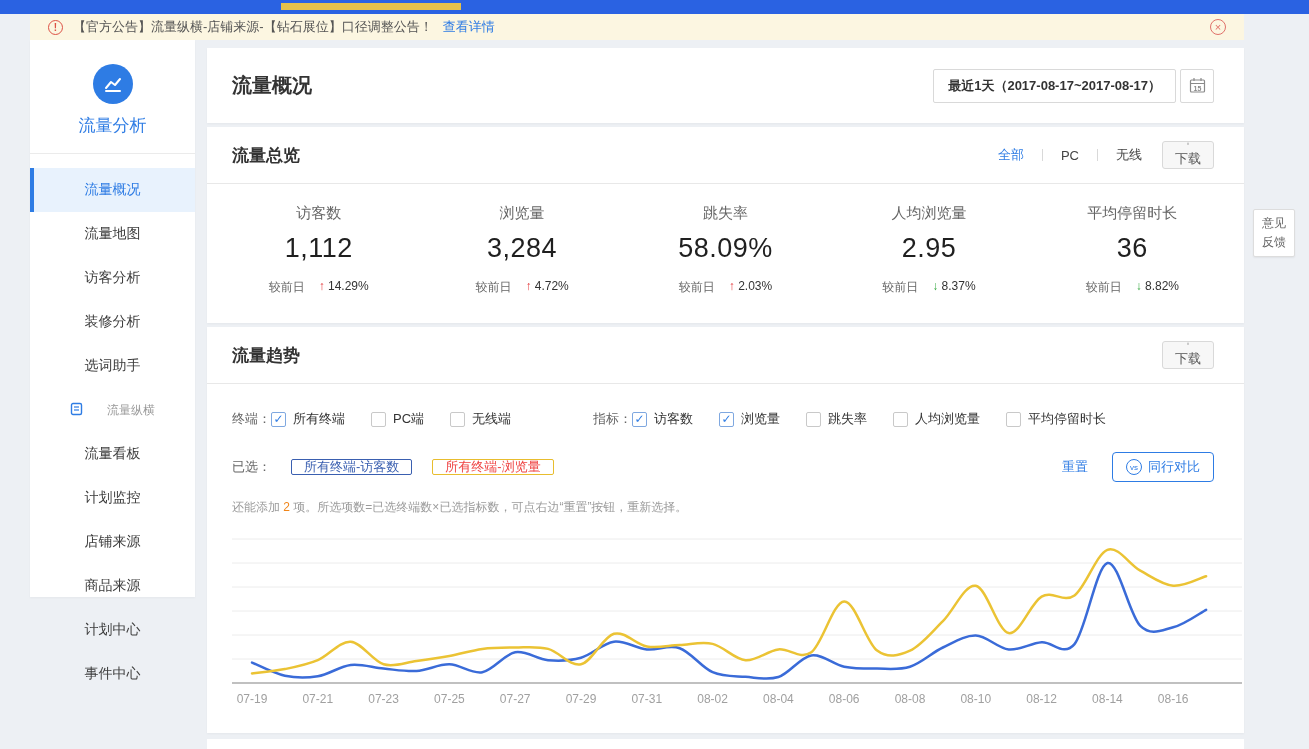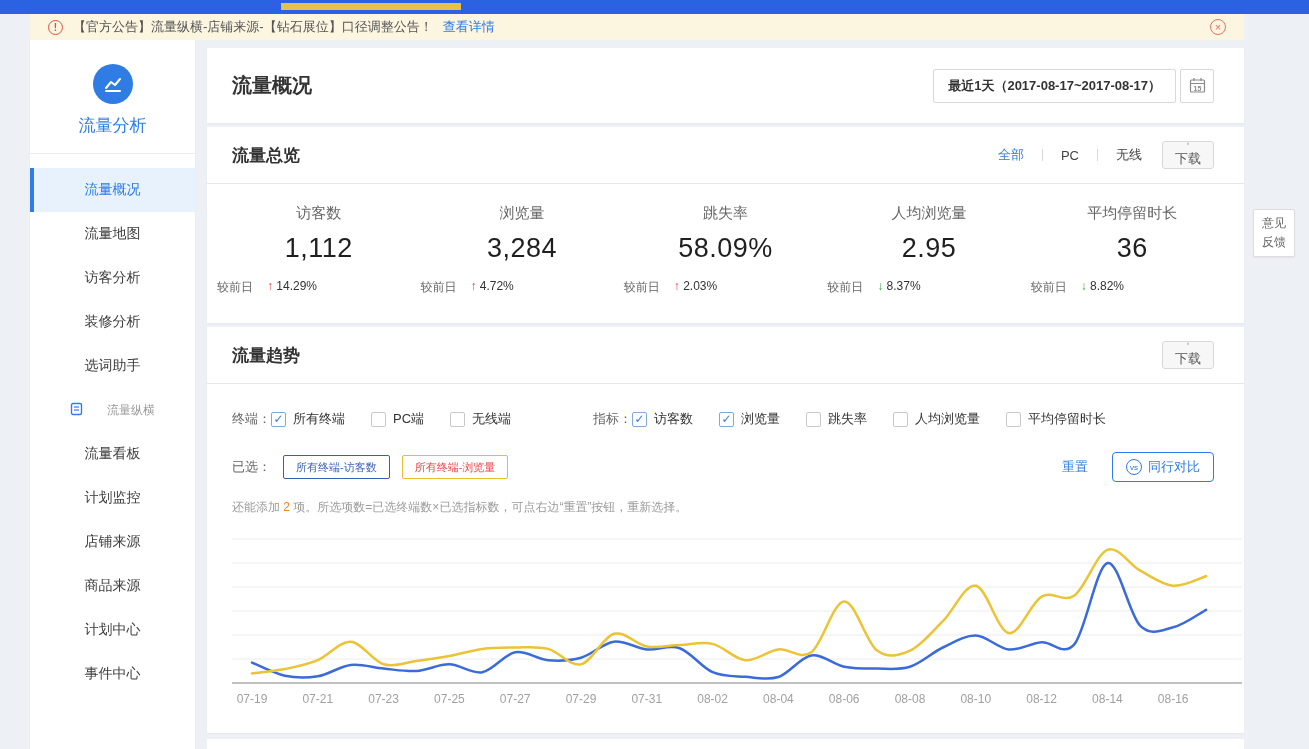--- a/index.html
+++ b/index.html
@@ -15,21 +15,21 @@
   .topbar-tab { position:absolute; left:281px; top:3px; width:180px; height:7px; background:#e6c14a; }
   
   .announce { position:absolute; left:30px; top:14px; width:1214px; height:26px; background:#fcf6e1;
     display:flex; align-items:center; padding:0 18px; font-size:13px; color:#555; }
   .warn-ic { width:15px; height:15px; border:1px solid #dd5145; border-radius:50%; color:#dd5145;
     font-size:10px; font-weight:bold; display:flex; align-items:center; justify-content:center; margin-right:10px; flex:none; }
   .announce-link { color:#2e7ce4; margin-left:10px; text-decoration:none; cursor:pointer; }
   .close-ic { margin-left:auto; width:16px; height:16px; border:1px solid #e0716a; border-radius:50%;
     color:#e0716a; font-size:11px; display:flex; align-items:center; justify-content:center; cursor:pointer; }
   
-  .sidebar { position:absolute; left:30px; top:40px; width:165px; height:709px; background:#fff;
+  .sidebar { position:absolute; left:30px; top:40px; width:165px; height:557px; background:#fff;
     box-shadow:0 1px 2px rgba(0,0,0,.04); }
   .logo-wrap { padding-top:24px; text-align:center; }
   .logo-circle { width:40px; height:40px; border-radius:50%; background:#2e7ce4; margin:0 auto;
     display:flex; align-items:center; justify-content:center; }
   .app-title { color:#2e7ce4; font-size:17px; margin-top:10px; }
   .side-divider { border-bottom:1px solid #ebebeb; margin-top:16px; }
   .menu { padding-top:14px; }
   .menu-item { height:44px; display:flex; align-items:center; justify-content:center;
     font-size:14px; color:#3c3c3c; cursor:pointer; position:relative; }
   .menu-item.active { background:#e8f2fd; color:#2e7ce4; }
@@ -51,38 +51,38 @@
   .tab.active { color:#2e7ce4; }
   .tab-sep { width:1px; height:12px; background:#d9d9d9; margin:0 18px; }
   .dl-btn { height:28px; padding:0 12px; border:1px solid #d9d9d9; background:#f7f7f7; border-radius:3px;
     font-size:13px; color:#555; display:flex; align-items:center; gap:5px; margin-left:20px; cursor:pointer;flex-direction:column; }
   
   .card-overview { top:127px; height:196px; }
   .metrics { display:flex; padding:20px 10px 0; }
   .metric { flex:1; text-align:center; }
   .m-label { font-size:15px; color:#666; }
   .m-value { font-size:27px; color:#1f1f1f; margin-top:10px; letter-spacing:.5px; }
-  .m-change { margin-top:15px; font-size:12px; color:#666; display:flex; gap:14px; }
+  .m-change { margin-top:15px; font-size:12px; color:#666; display:flex; justify-content:center; gap:14px; }
   .m-pct { color:#333; }
   .arr-up { color:#e4393c; font-weight:bold; }
   .arr-down { color:#3cab47; font-weight:bold; }
   
   .card-trend { top:327px; height:406px; }
   .filter-row { margin-top:26px; display:flex; align-items:center; font-size:13px; color:#666;
     padding:0 30px 0 25px; }
   .grp-label { color:#666; flex:none; }
   .opt { display:flex; align-items:center; gap:7px; margin-right:26px; cursor:pointer; color:#333; }
   .cbx { width:15px; height:15px; border:1px solid #c9c9c9; border-radius:2px; background:#fff;
     display:flex; align-items:center; justify-content:center; font-size:12px; color:#2e7ce4; font-weight:bold; flex:none; }
   .cbx.checked { border-color:#7fa8e0; }
   .grp-metric { margin-left:56px; }
   .selected-row { margin-top:24px; display:flex; align-items:center; font-size:13px; color:#666;
     padding:0 30px 0 25px; }
-  .tag { height:24px; display:flex; align-items:center; padding:0 12px; border-radius:2px;
-    margin-left:12px; font-size:11px; cursor:pointer; background:#fff; }
+  .tag { height:16px; display:flex; align-items:center; padding:0 12px; border-radius:2px;
+    margin-left:20px; font-size:13px; cursor:pointer; background:#fff; }
   .tag.blue { border:1px solid #3a5fb0; color:#3a5fb0; }
   .tag.yellow { border:1px solid #e8bd2e; color:#ef4444; }
   .sel-right { margin-left:auto; display:flex; align-items:center; gap:24px; }
   .reset-link { color:#2e7ce4; cursor:pointer; }
   .vs-btn { height:30px; border:1px solid #2e7ce4; border-radius:4px; color:#2e7ce4; padding:0 13px;
     display:flex; align-items:center; gap:6px; font-size:13px; background:#fff; cursor:pointer; }
   .vs-ic { width:16px; height:16px; border:1px solid #2e7ce4; border-radius:50%; font-size:8px;
     display:flex; align-items:center; justify-content:center; }
   .hint { margin-top:17px; font-size:12px; color:#9b9b9b; padding:0 30px 0 25px; }
   .hint .count { color:#f08519; }

